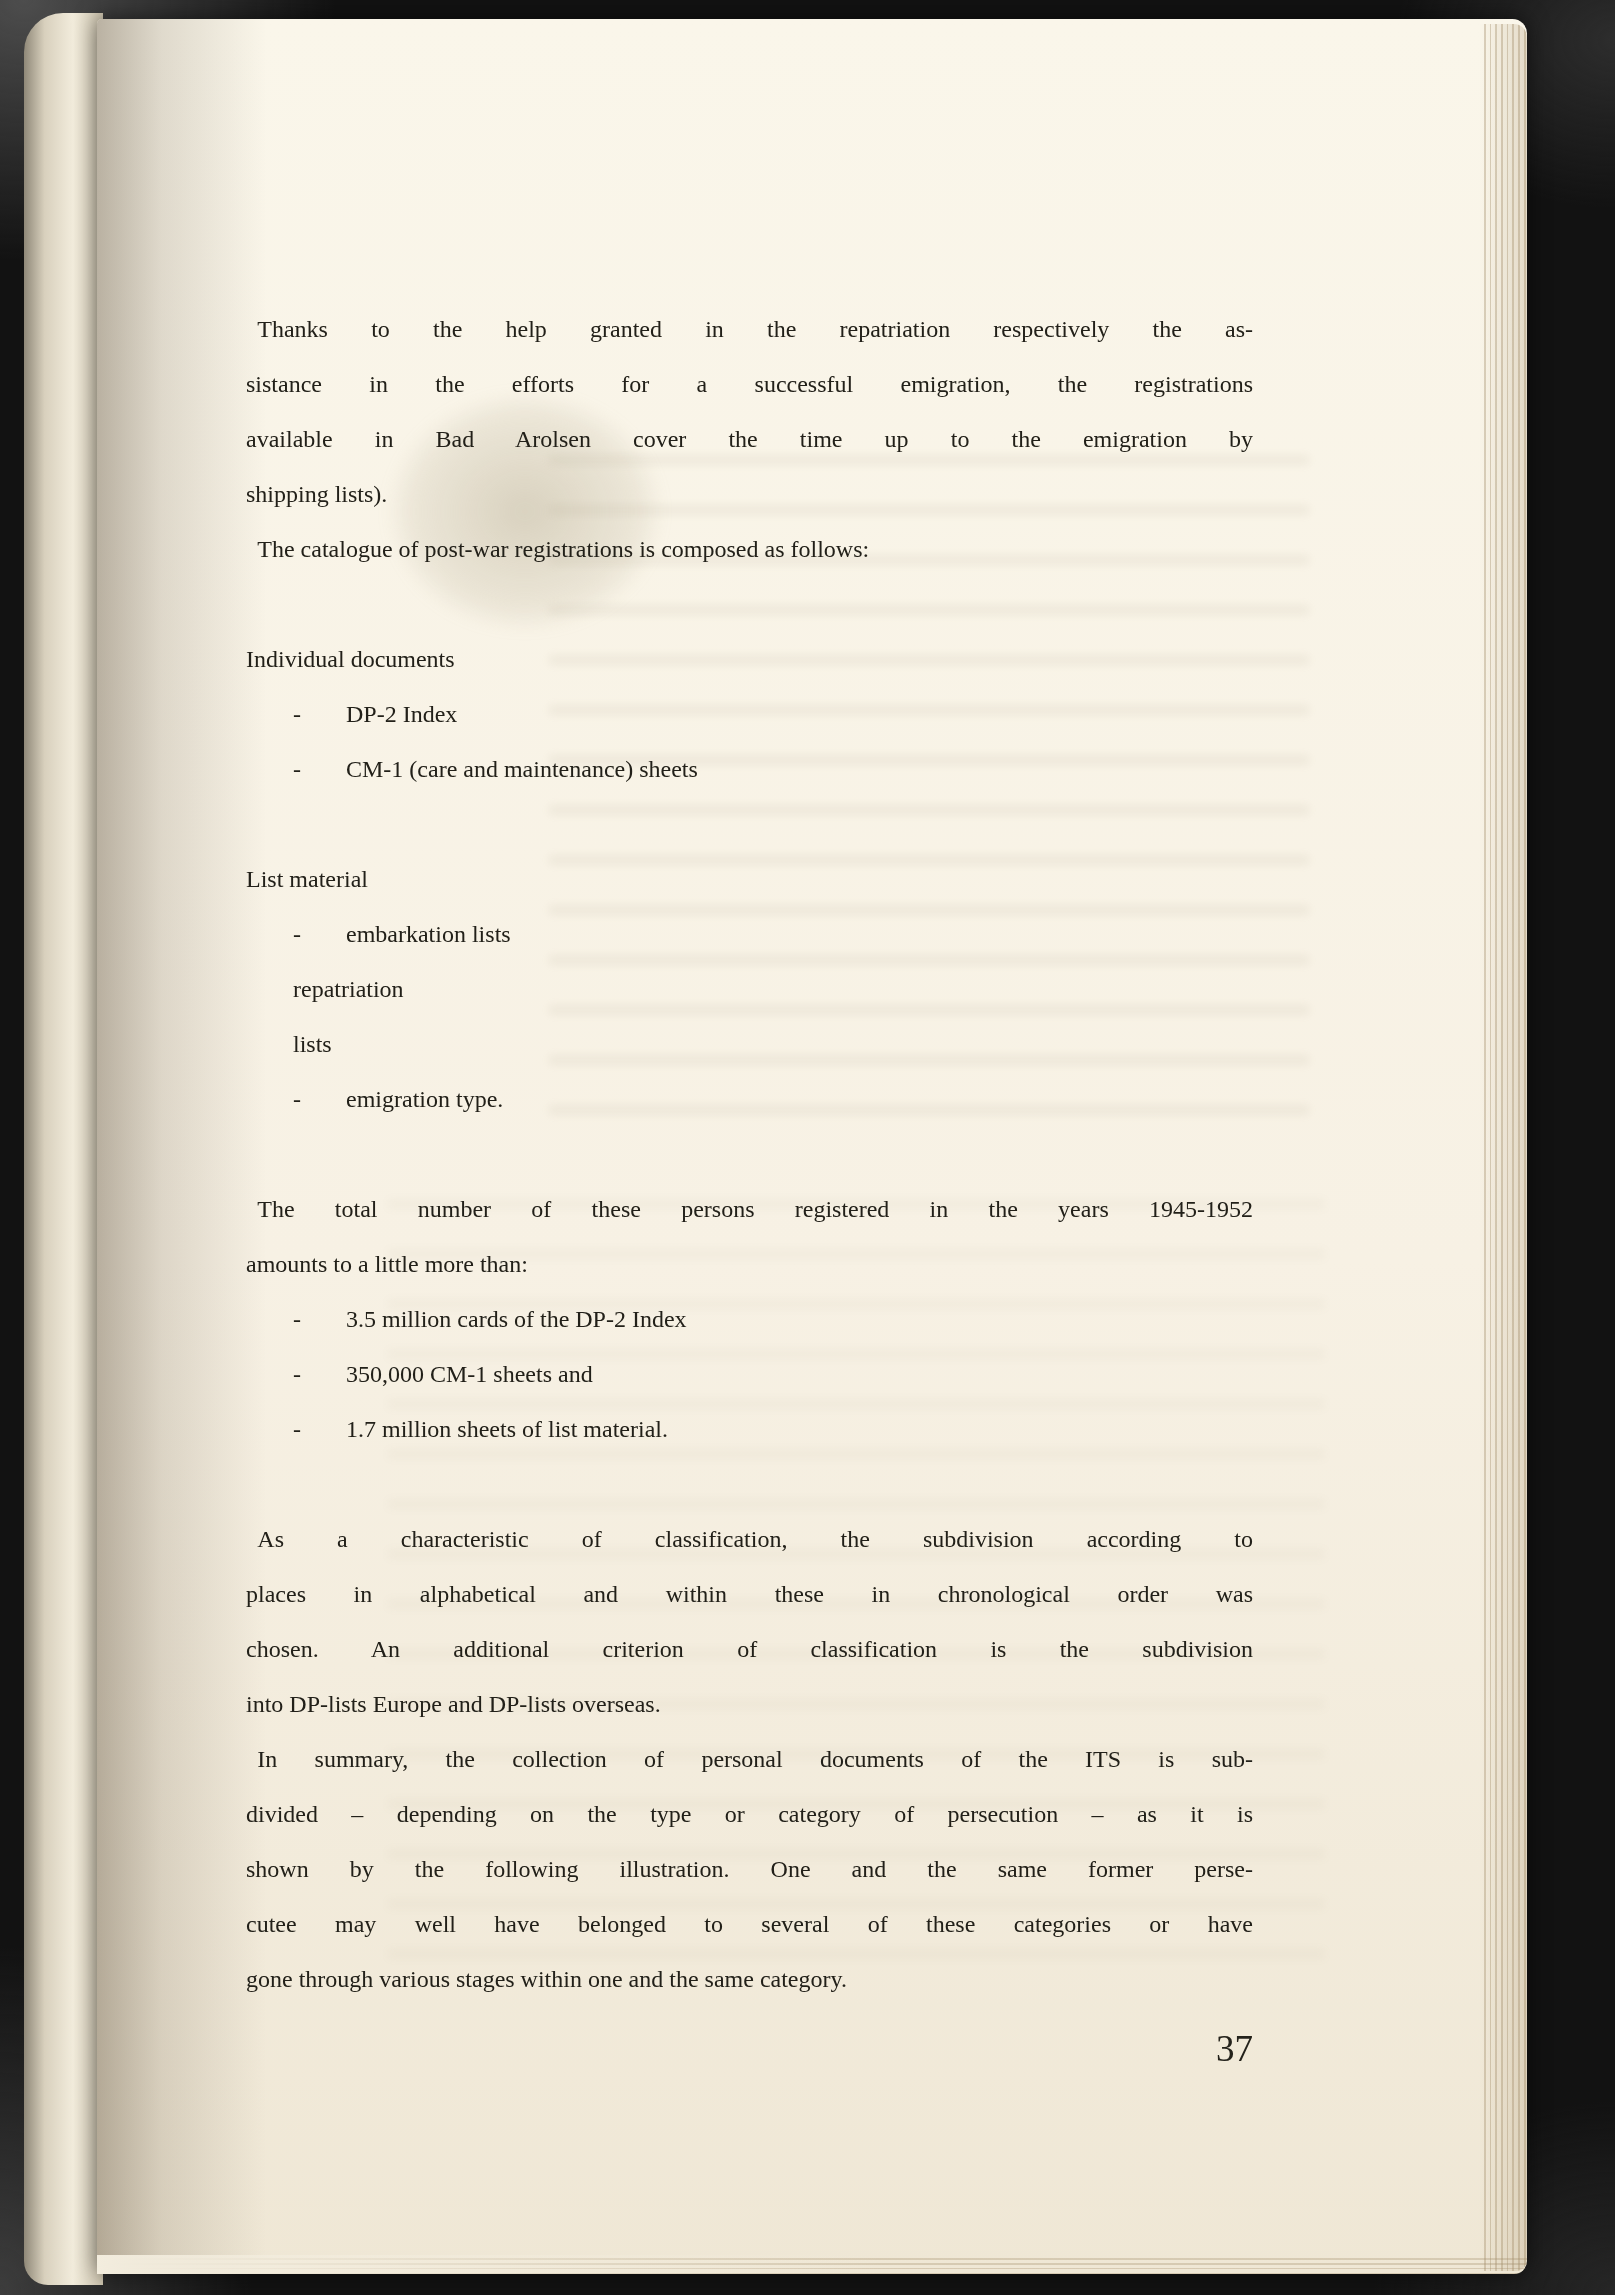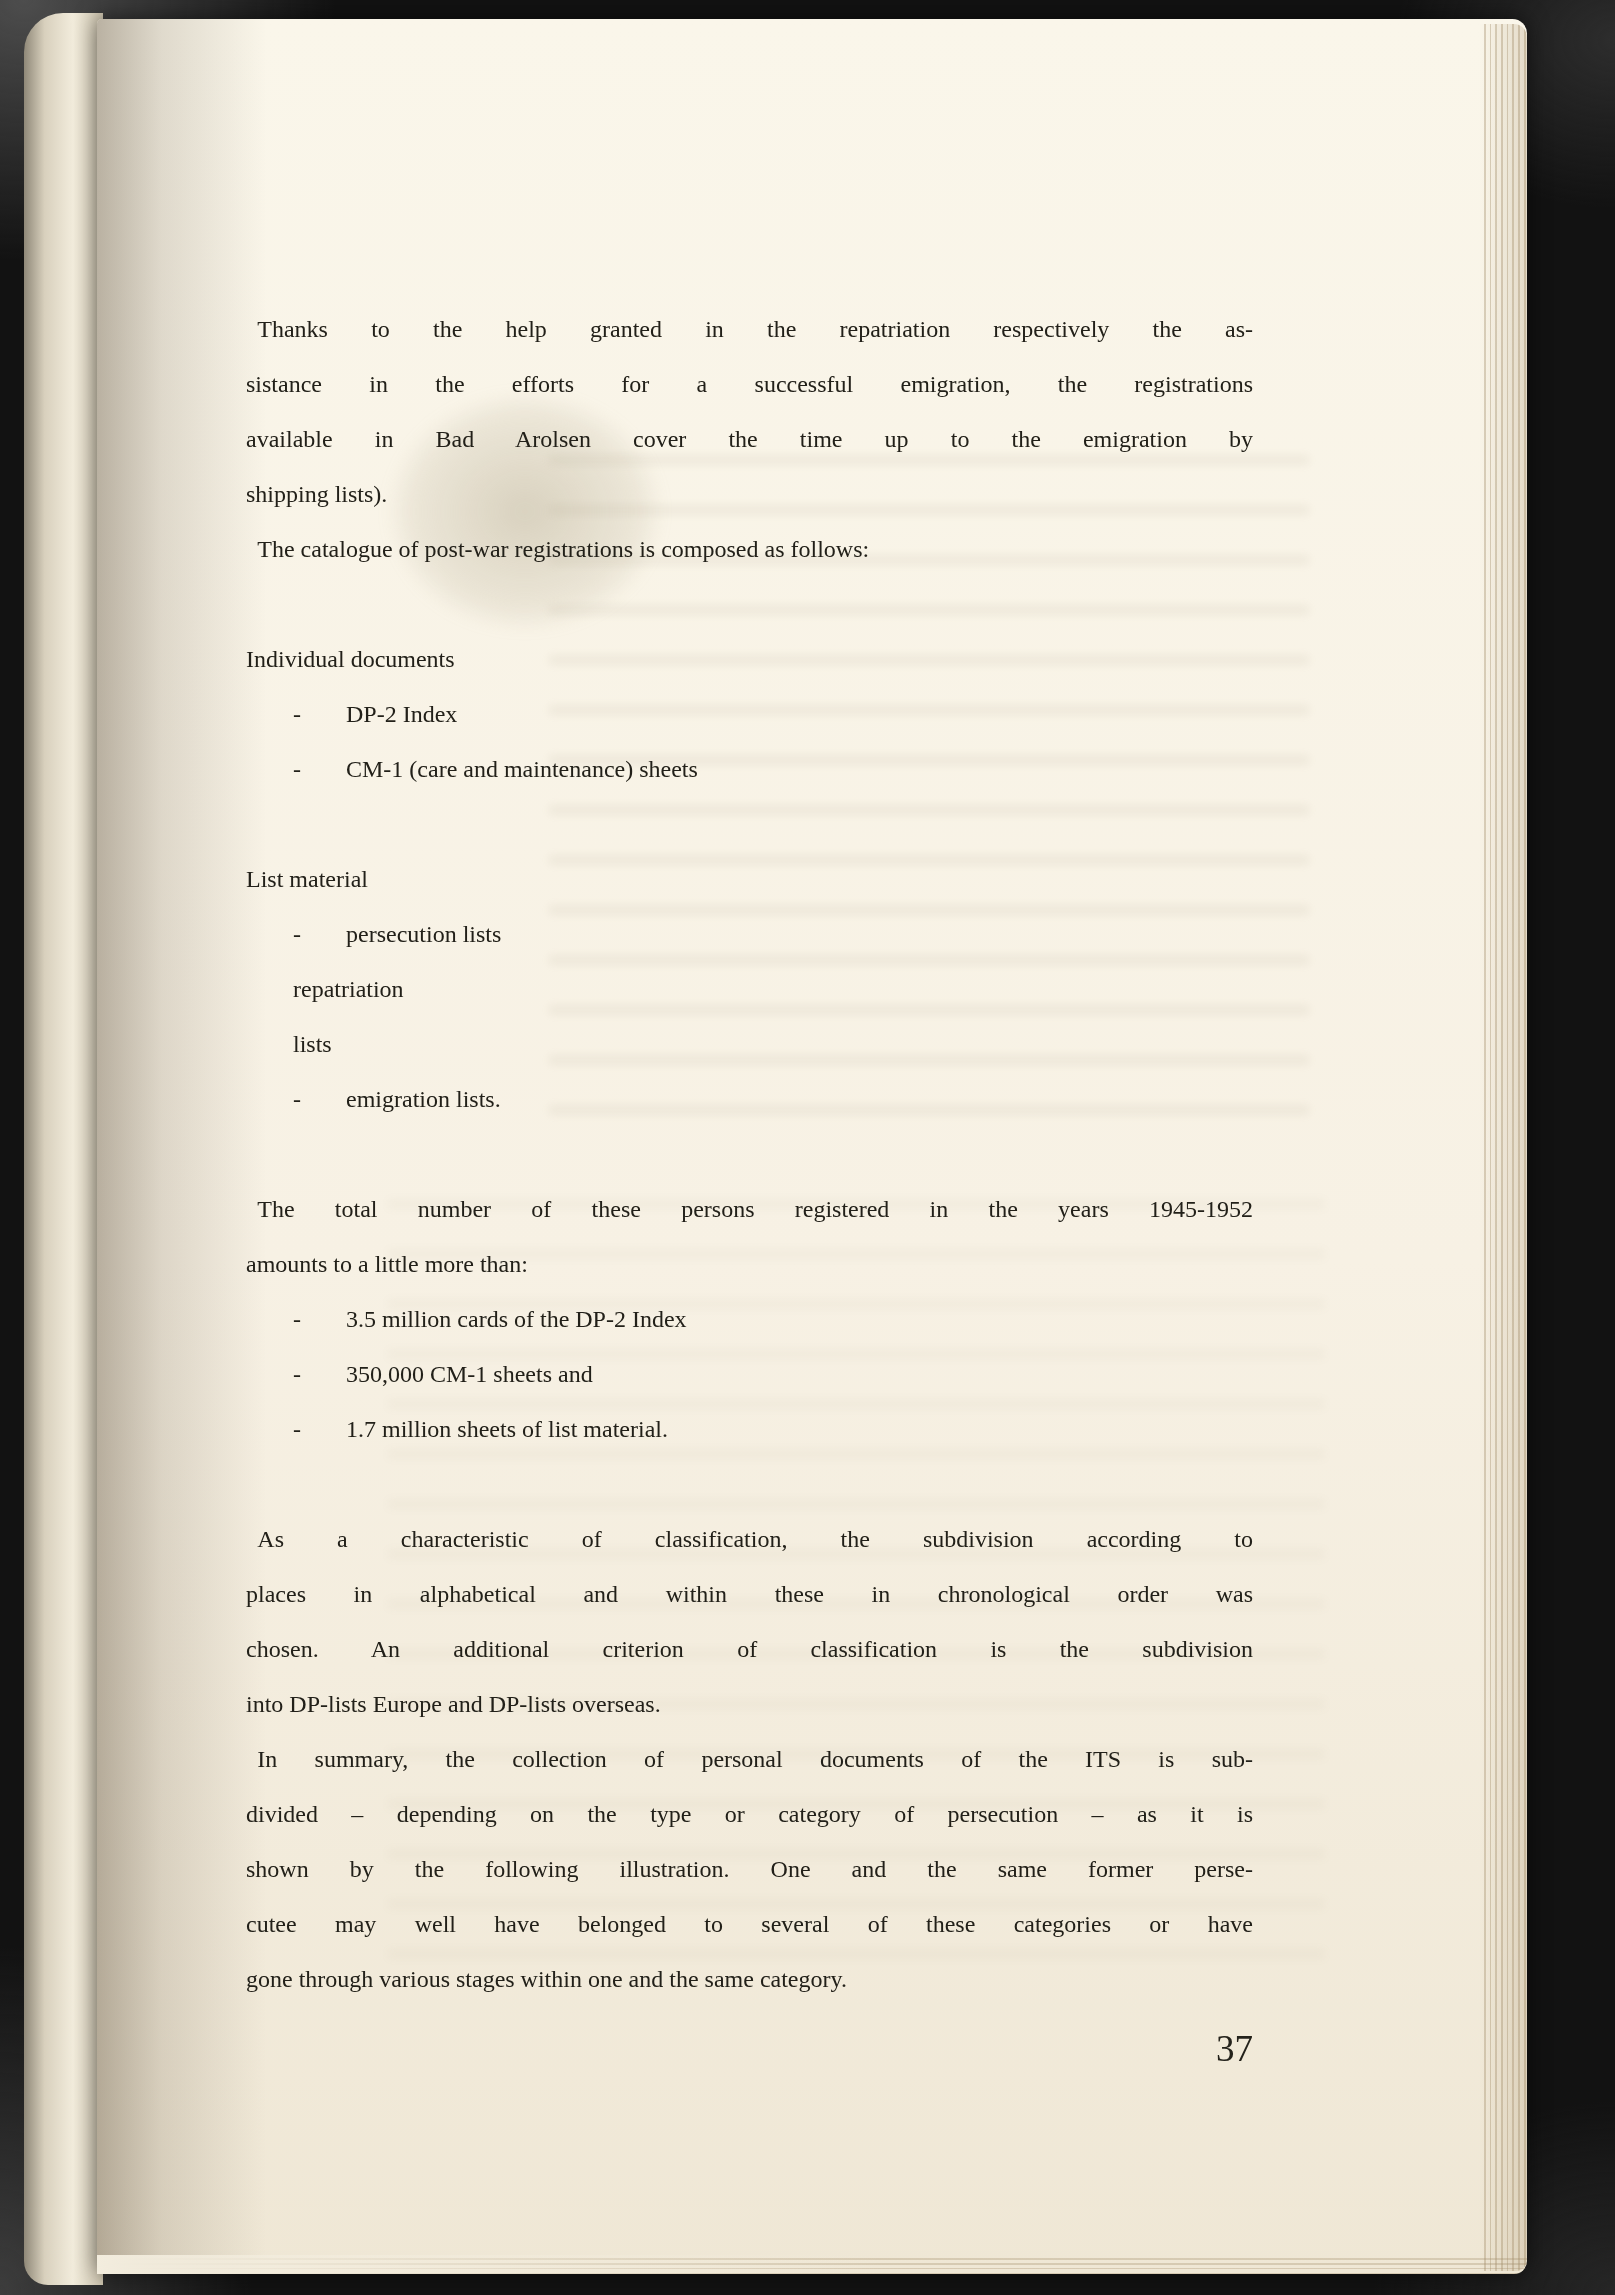--- a/index.html
+++ b/index.html
@@ -138,28 +138,28 @@
       <div class="item">
         <span class="dash">-</span>
         <span class="item-text">CM-1 (care and maintenance) sheets</span>
       </div>
     </div>
 
     <div class="section gap">
       <div class="heading">List material</div>
       <div class="item">
         <span class="dash">-</span>
-        <span class="item-text">persecution lists</span>
+        <span class="item-text">embarkation lists</span>
       </div>
       <div class="item">
         <span class="dash">repatriation lists</span>
       </div>
       <div class="item">
         <span class="dash">-</span>
-        <span class="item-text">emigration lists.</span>
+        <span class="item-text">emigration type.</span>
       </div>
     </div>
 
     <div class="para gap">
       <div class="ln first">The total number of these persons registered in the years 1945-1952</div>
       <div class="ln end">amounts to a little more than:</div>
     </div>
 
     <div class="section">
       <div class="item">

